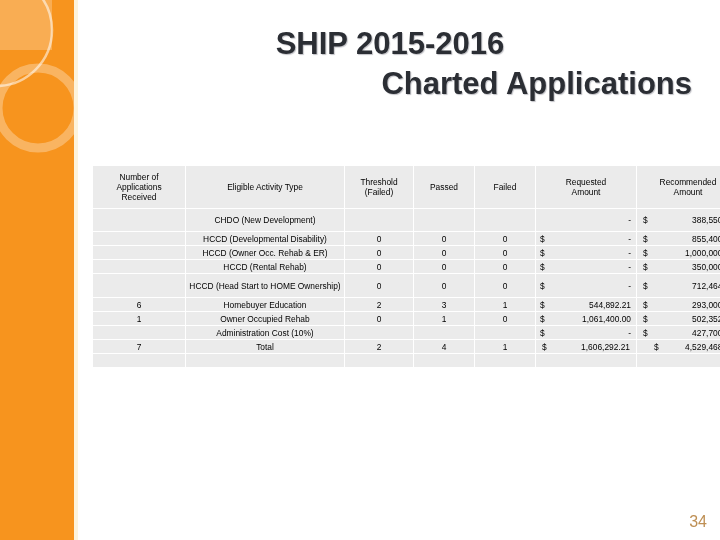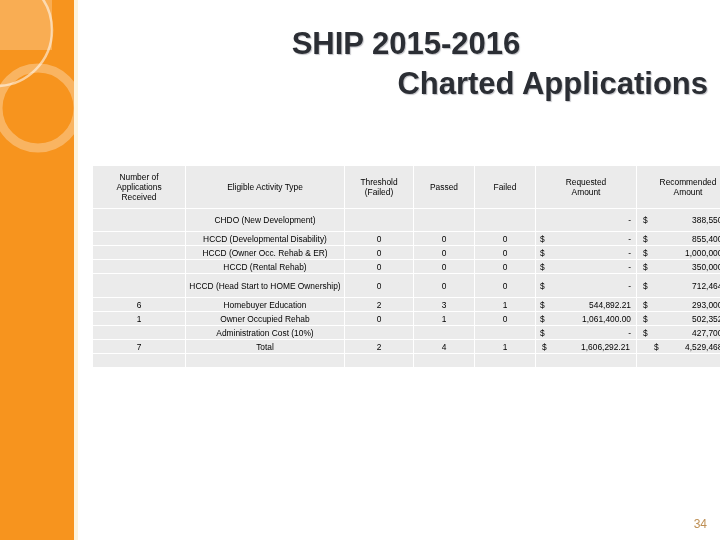--- a/index.html
+++ b/index.html
@@ -36,21 +36,21 @@
   }
   .band-svg {
     position: absolute;
     left: 0;
     top: 0;
   }
 
   
   #title-block {
     position: absolute;
-    left: 104px;
+    left: 88px;
     top: 24px;
     width: 604px;
     text-align: center;
     color: #2B2E34;
     font-size: 31px;
     font-weight: bold;
     line-height: 40px;
     letter-spacing: 0px;
     text-shadow: 1px 1px 1px rgba(140,140,150,0.55);
   }
@@ -121,21 +121,21 @@
   }
   .money.rec-narrow .sym {
     left: 3px;
   }
 
   
   #page-number {
     position: absolute;
     right: 13px;
     bottom: 9px;
-    font-size: 12px;
+    font-size: 16px;
     color: #BE8F54;
     font-family: "Liberation Sans", sans-serif;
   }
 </style>
 </head>
 <body>
 
 <div id="side-band">
   <svg class="band-svg" width="78" height="540" viewBox="0 0 78 540">
     <rect x="0" y="0" width="78" height="540" fill="#F7941E"></rect>

